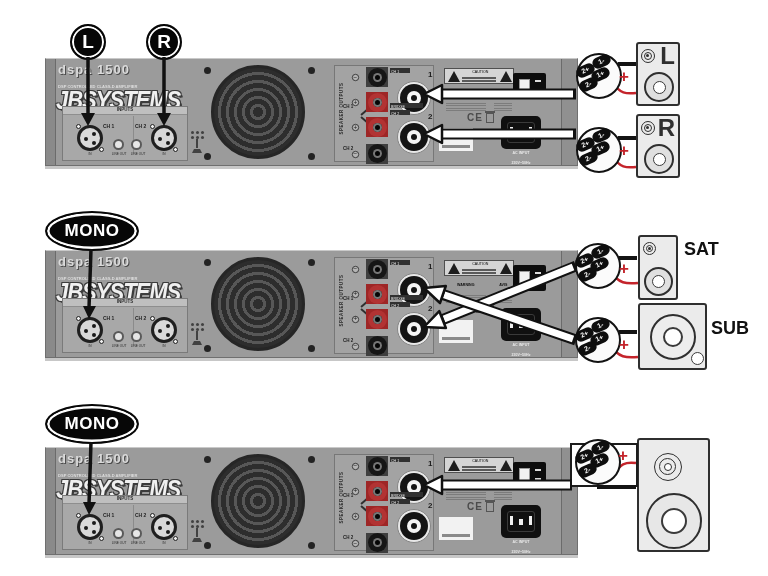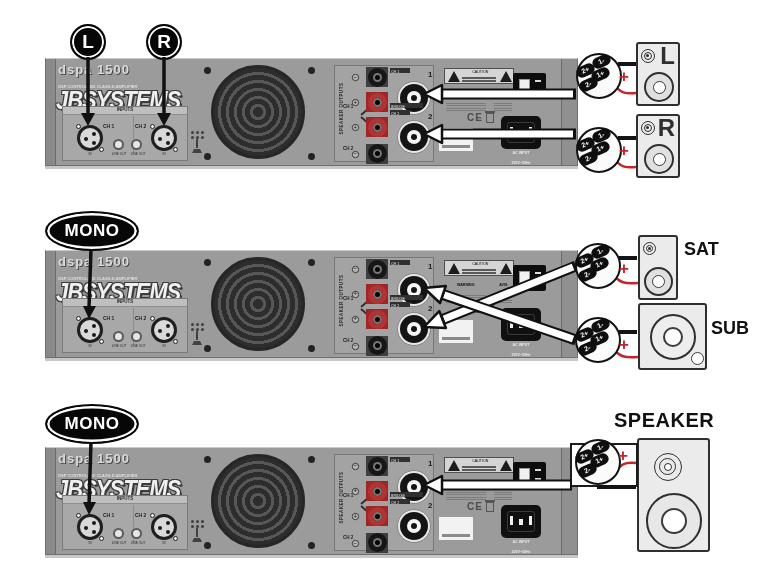--- a/index.html
+++ b/index.html
@@ -763,21 +763,20 @@
   <div class="pin pin2">
           <span class="tt">1+</span>
         </div>
   <div class="pin pin3">
           <span class="tt">2-</span>
         </div>
 </div>
 
     <span class="plus" style="left:618px;top:62px;">+</span>
 
-    <span class="big-label" style="left:614px;top:24px;font-size:20px;letter-spacing:.5px;">SPEAKER</span>
     <div class="spk" style="left:637px;top:53px;width:73px;height:114px;">
       <div class="circ" style="left:15px;top:13px;width:28px;height:28px;border:1.5px solid #2f2f2f;">
         <div class="circ" style="left:4px;top:4px;width:17px;height:17px;border:1.5px solid #2f2f2f;"></div>
         <div class="circ" style="left:8.5px;top:8.5px;width:8px;height:8px;border:1.5px solid #2f2f2f;background:#fff;"></div>
       </div>
       <div class="circ" style="left:7px;top:53px;width:56px;height:56px;border:2px solid #2f2f2f;background:#e7e7e7;">
         <div class="circ" style="left:13px;top:13px;width:26px;height:26px;background:#fff;border:2px solid #3a3a3a;"></div>
       </div>
     </div>
   </div>

